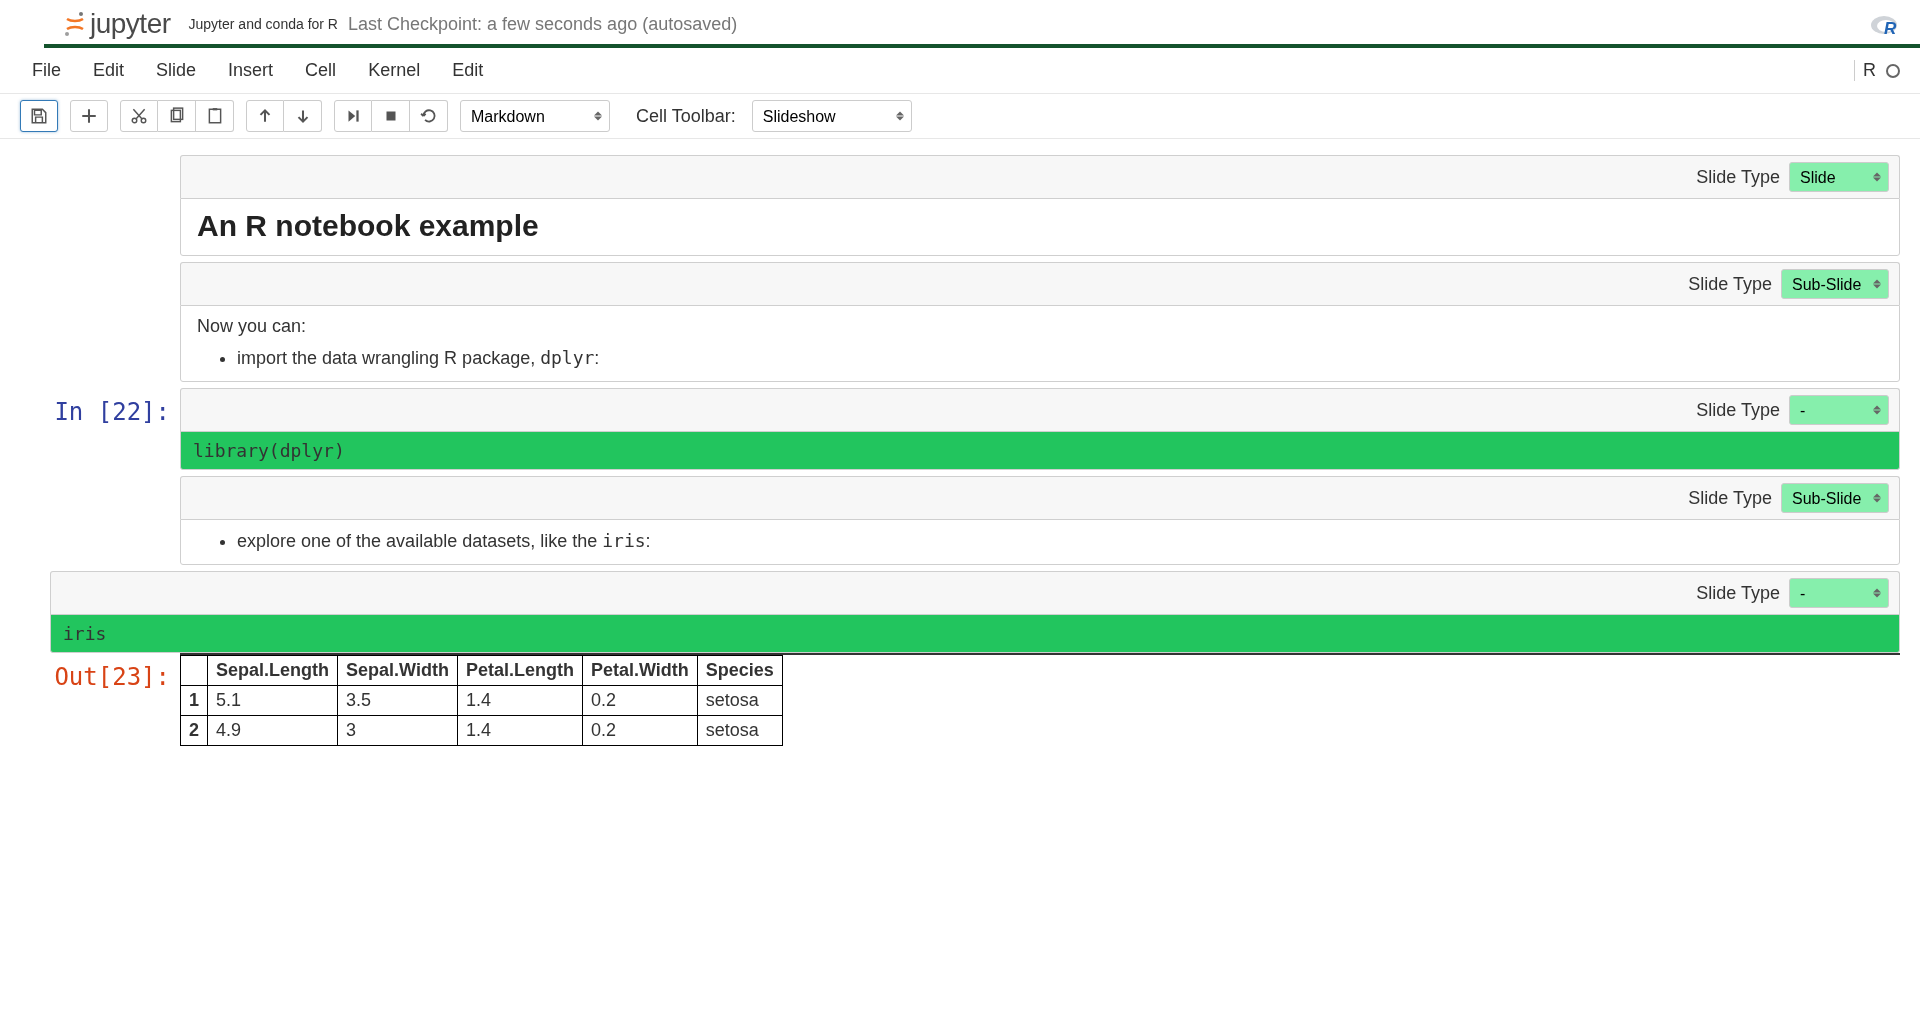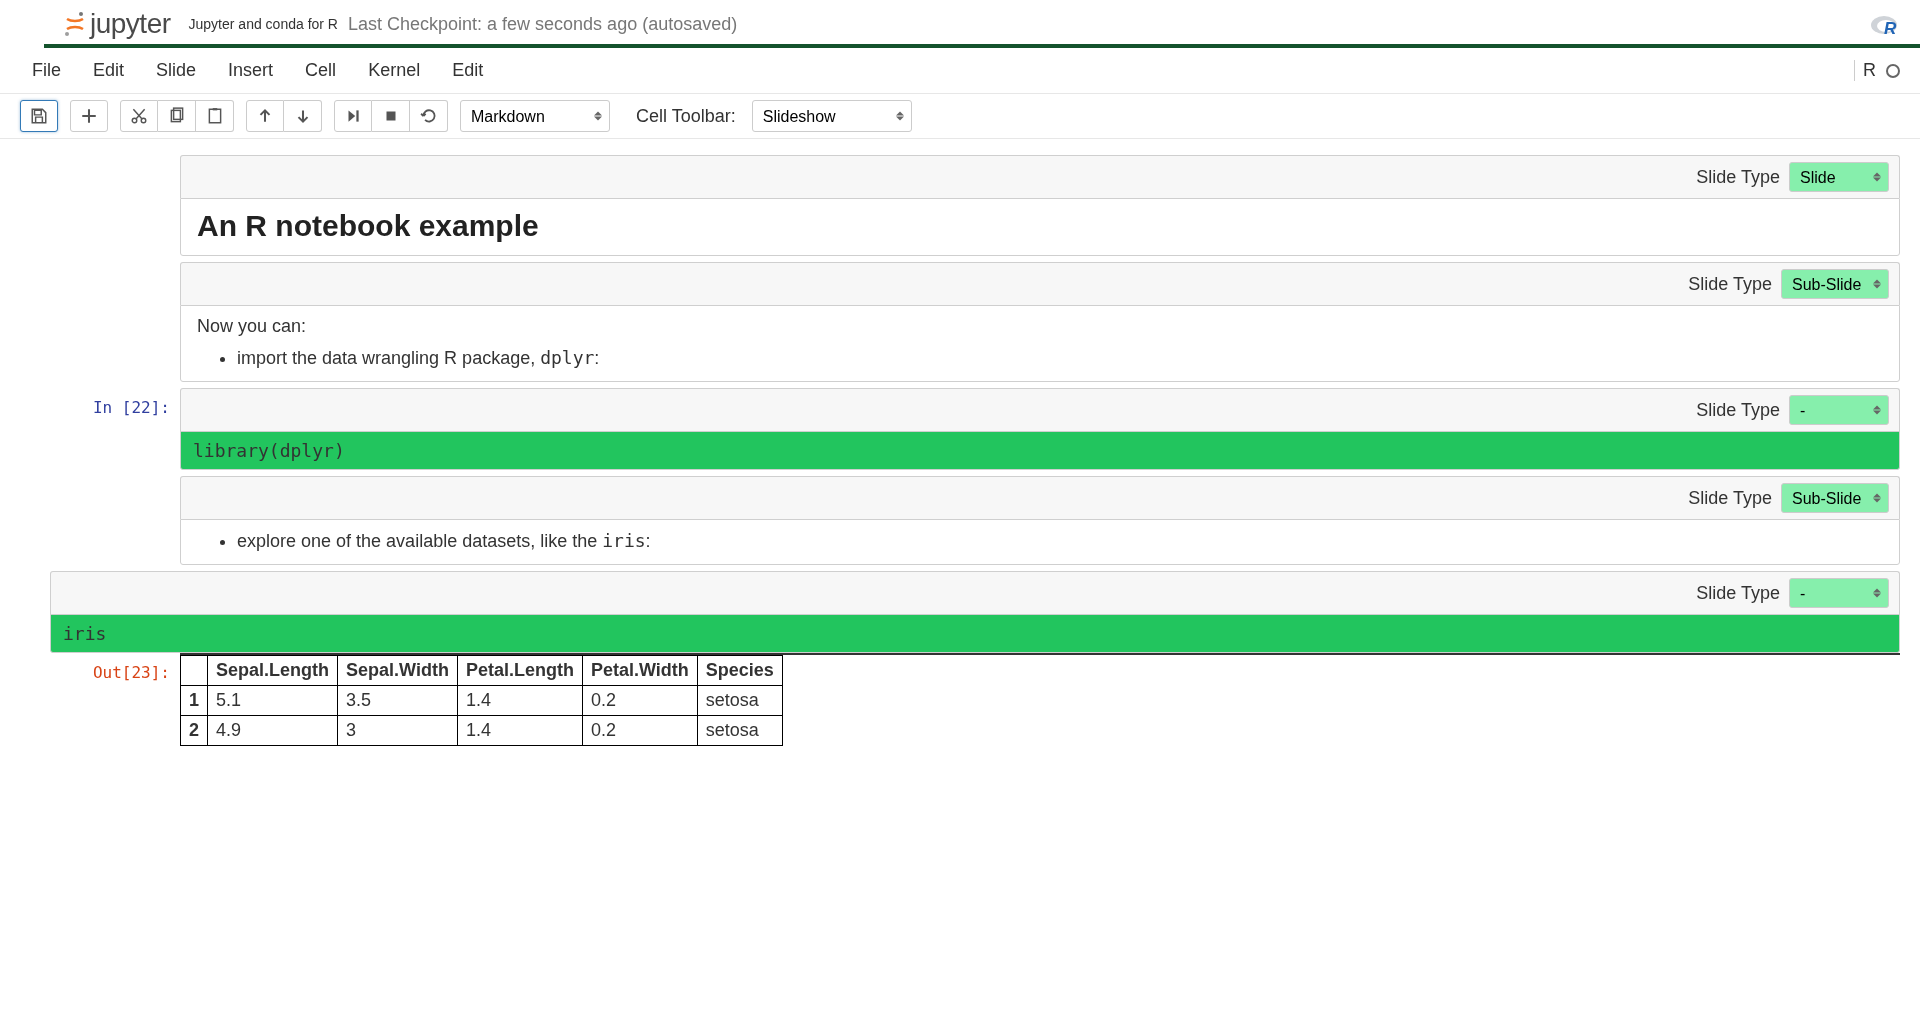--- a/index.html
+++ b/index.html
@@ -35,21 +35,21 @@
 .select-wrap { position: relative; display: inline-block; }
 .select-wrap::after { content: ""; position: absolute; right: 10px; top: 50%; transform: translateY(-50%); width: 0; height: 0; pointer-events: none; }
 .select-caret { position: absolute; right: 8px; top: 50%; transform: translateY(-50%); pointer-events: none; display:flex; flex-direction:column; gap:1px; }
 .caret-up { width:0; height:0; border-left:4px solid transparent; border-right:4px solid transparent; border-bottom:4px solid #666; }
 .caret-down { width:0; height:0; border-left:4px solid transparent; border-right:4px solid transparent; border-top:4px solid #666; }
 .cell-toolbar-label { font-size: 18px; color: #333; margin-left: 14px; margin-right: 4px; }
 
 
 .notebook-container { padding: 16px 20px 0 50px; }
 .cell { display: flex; margin-bottom: 6px; }
-.prompt { width: 130px; min-width: 130px; text-align: right; padding: 10px 10px 0 0; font-family: monospace; font-size: 16px; }
+.prompt { width: 130px; min-width: 130px; text-align: right; padding: 10px 10px 0 0; font-family: monospace; font-size: 24px; }
 .prompt.input { color: #303F9F; }
 .prompt.output { color: #D84315; }
 .cell-body { flex: 1; }
 
 .slide-toolbar { background: #f7f7f7; border: 1px solid #cfcfcf; border-bottom: none; border-radius: 3px 3px 0 0; padding: 6px 10px 6px 10px; display: flex; justify-content: flex-end; align-items: center; gap: 9px; }
 .slide-label { font-size: 18px; color: #333; }
 .slide-select { height: 30px; border: 1px solid #ccc; border-radius: 3px; background: #86efac; font-size: 16px; padding: 0 26px 0 10px; appearance: none; min-width: 100px; }
 
 .rendered { border: 1px solid #cfcfcf; border-radius: 0 0 3px 3px; padding: 10px 16px 12px 16px; background: #fff; }
 .rendered h1 { font-size: 30px; font-weight: bold; color: #222; }

